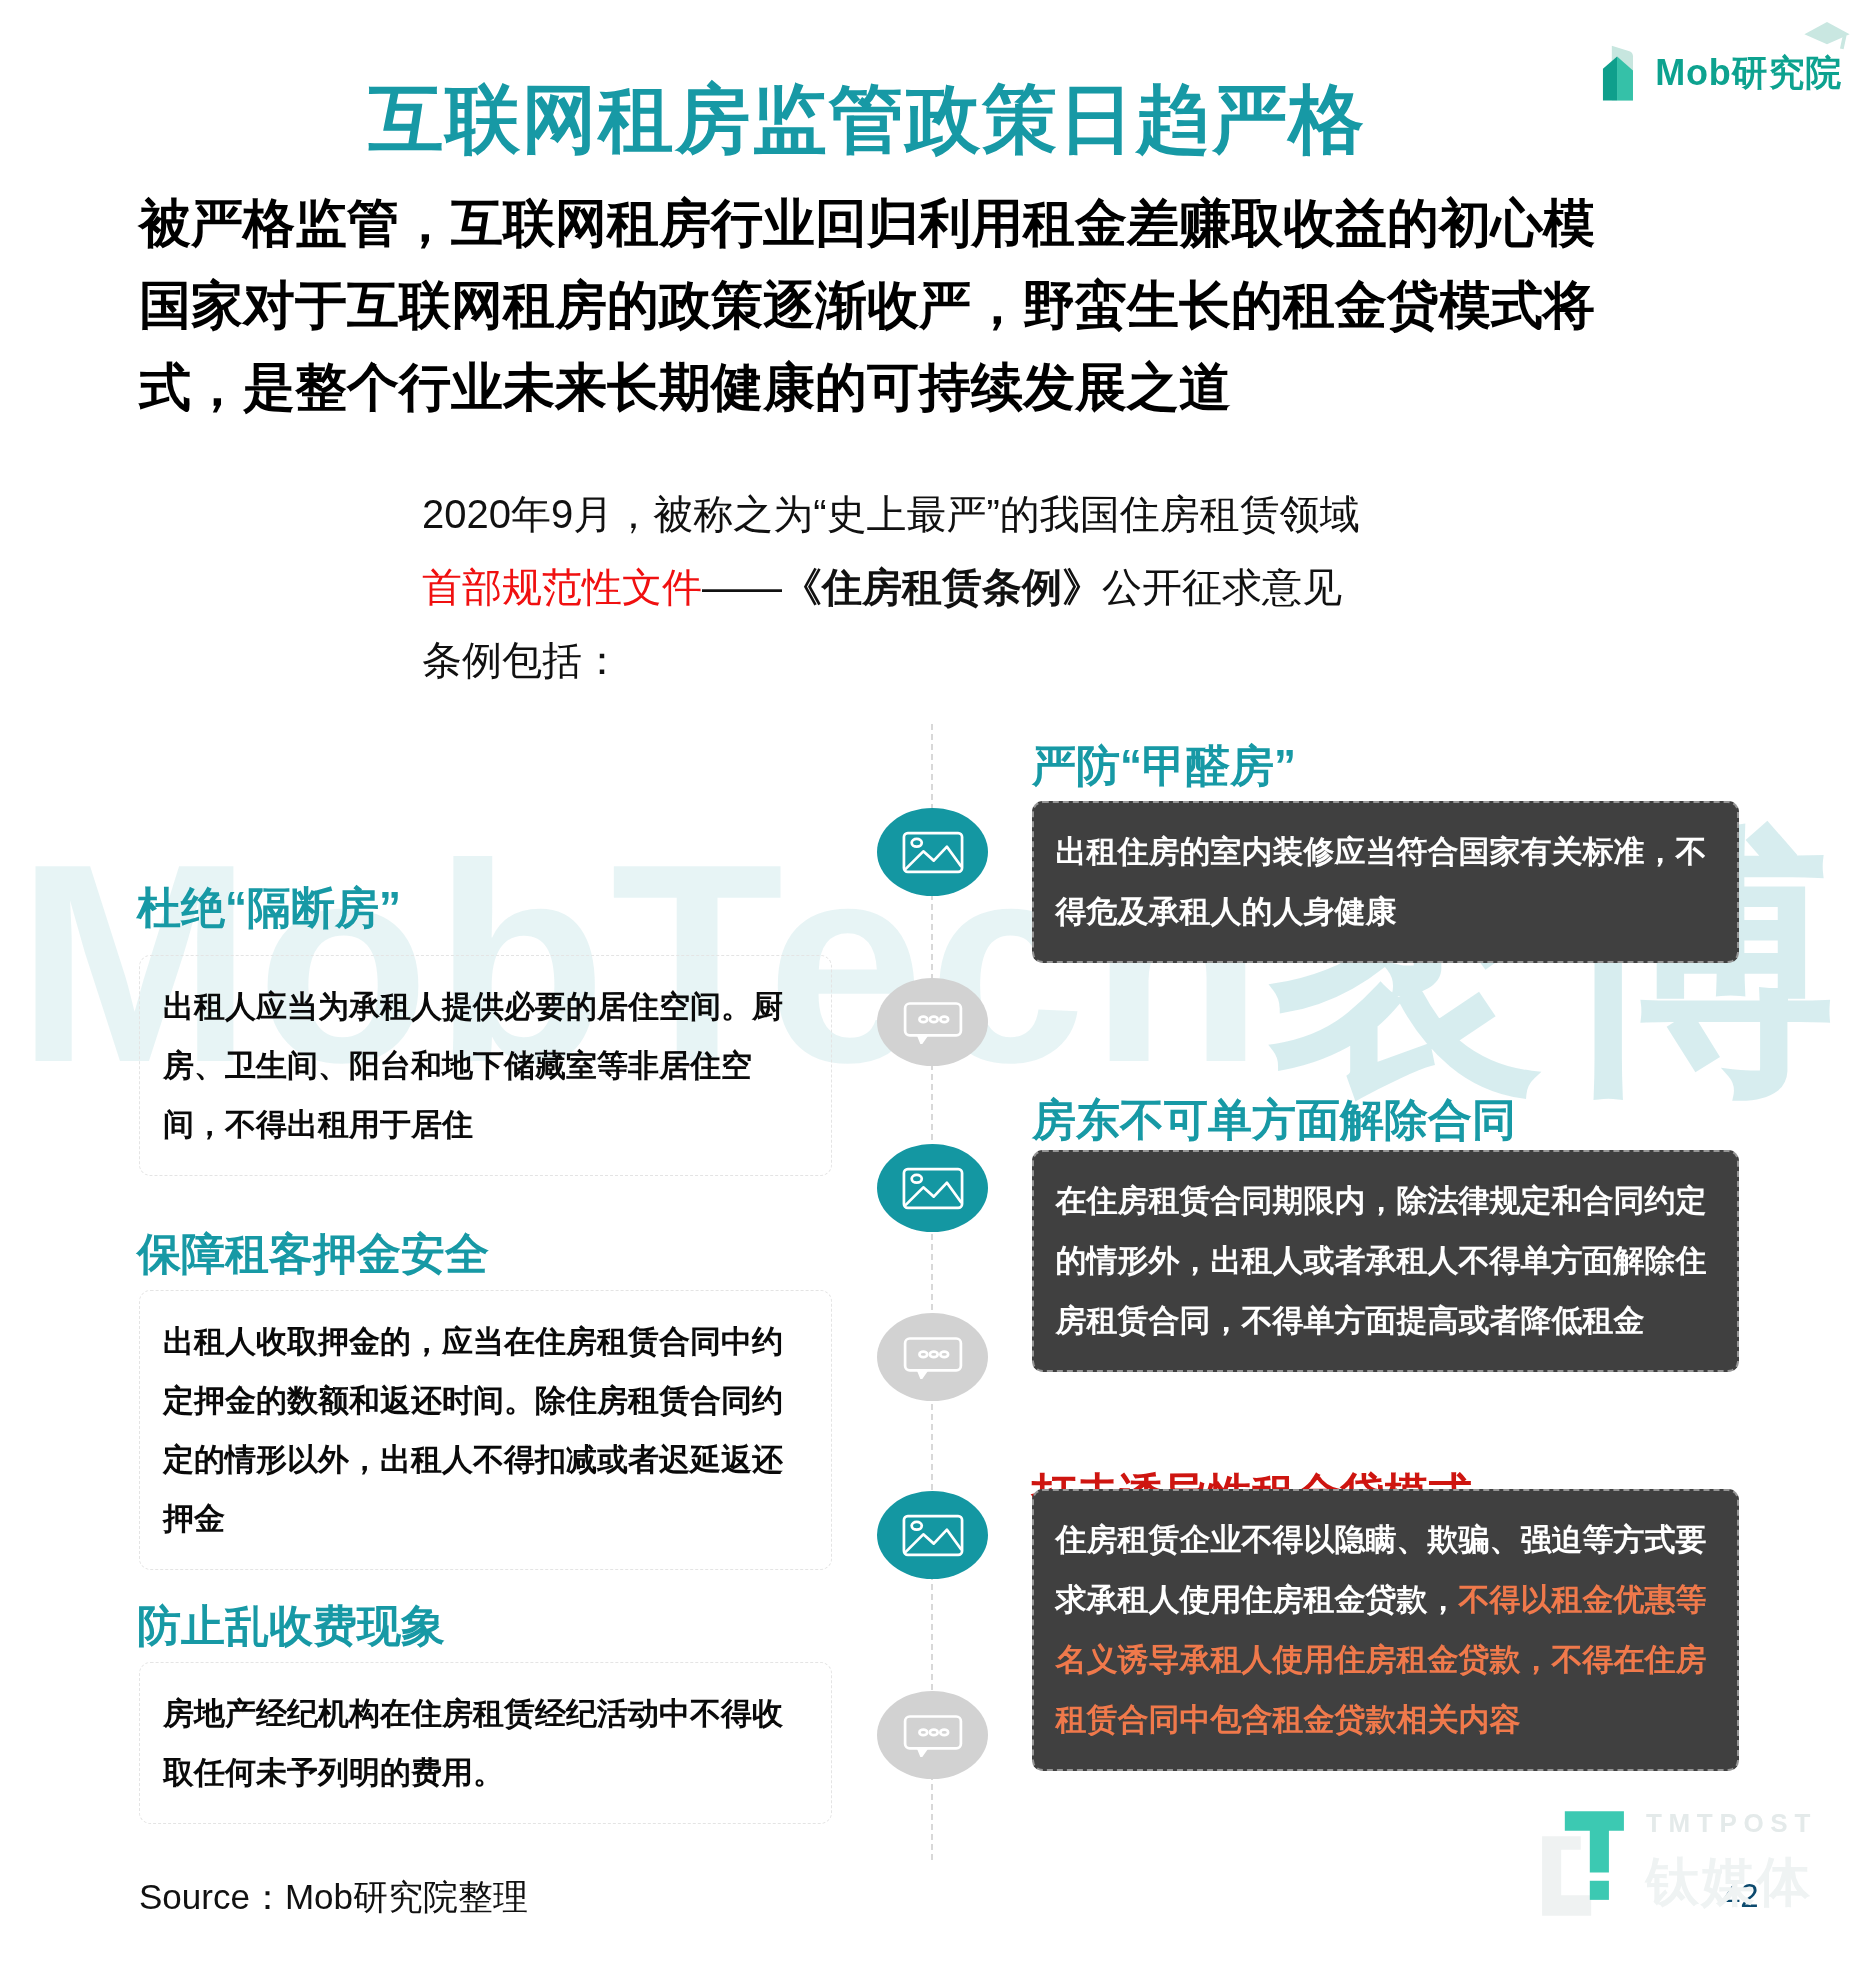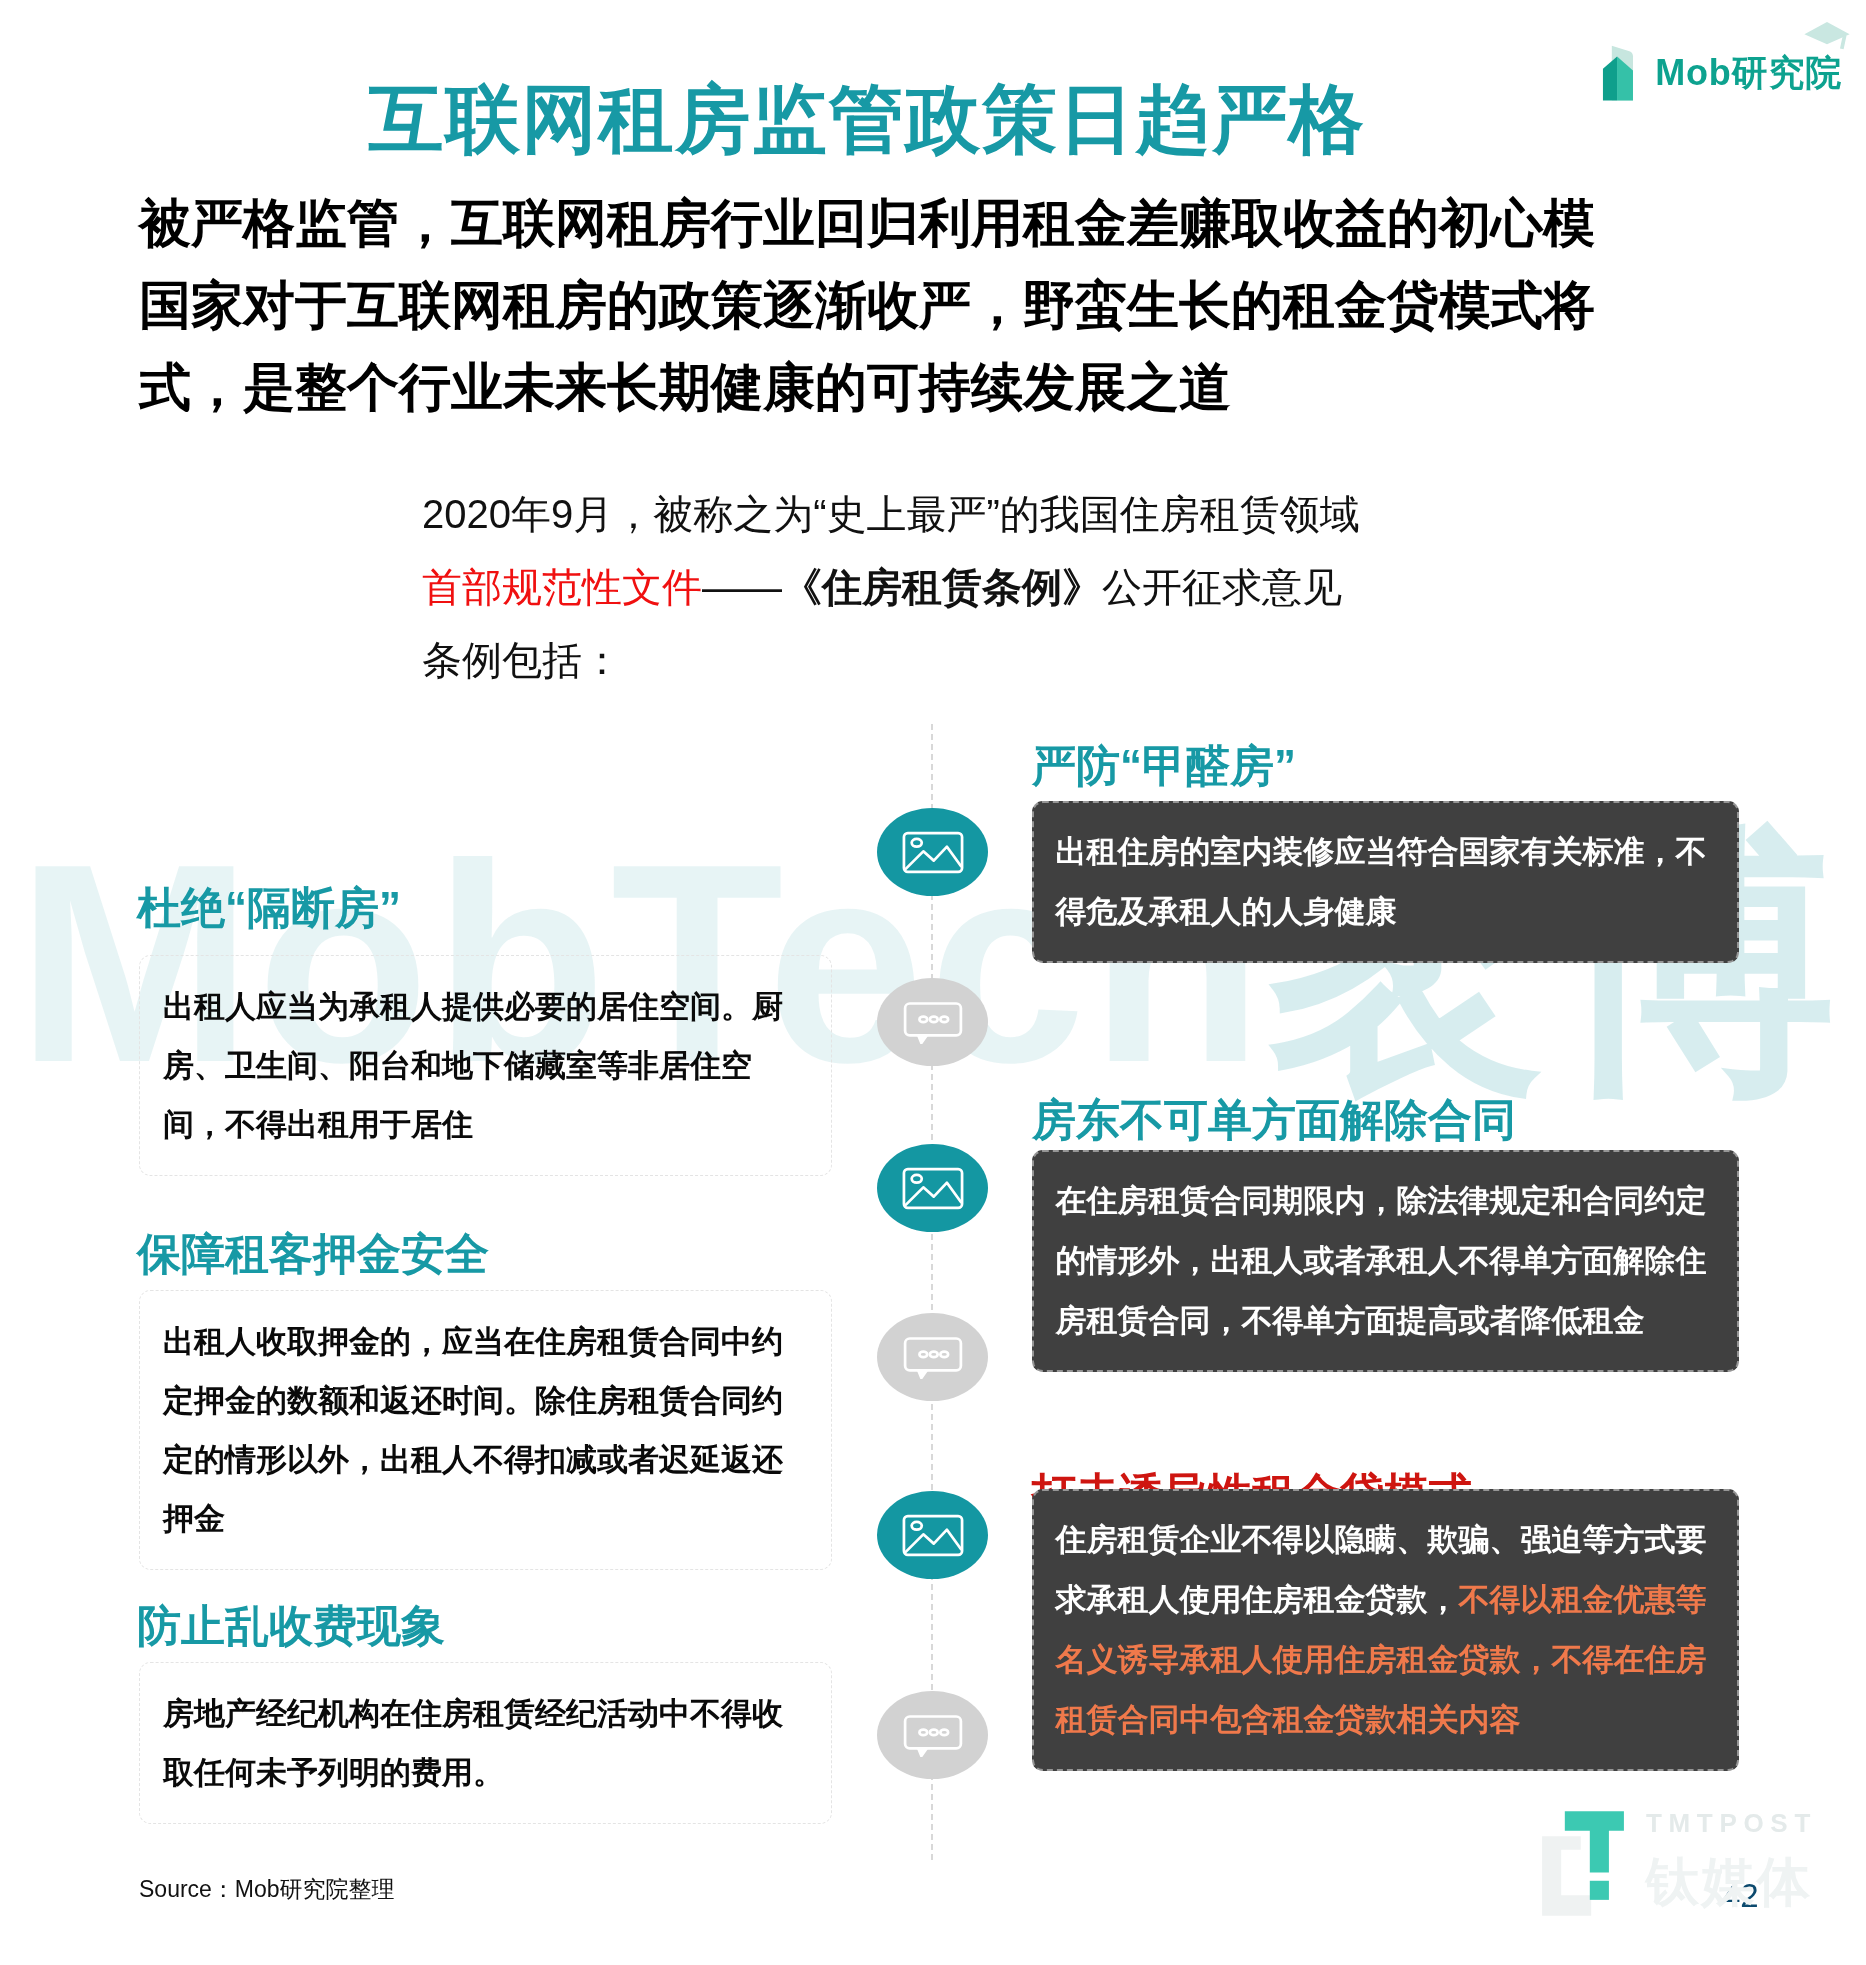--- a/index.html
+++ b/index.html
@@ -56,21 +56,21 @@
   .note-box p{margin:0;font-family:Liberation Serif, serif;}
   
   .teal-box{
     position:absolute;left:1032px;width:707px;z-index:2;box-sizing:border-box;
     background:#404040;border:2.1px dashed rgba(255,255,255,0.45);border-radius:10.8px;
     padding:19px 21.6px;font-size:31px;line-height:60px;font-weight:600;color:#ffffff;
   }
   .teal-box p{margin:0;}
   .teal-box .orange{color:#F0794B;font-weight:700;}
   
-  .source{position:absolute;left:139px;top:1874px;z-index:2;font-size:23px;color:#111;}
+  .source{position:absolute;left:139px;top:1874px;z-index:2;font-size:35px;color:#111;}
   .page-num{position:absolute;left:1722px;top:1877px;z-index:1;font-size:33px;color:#0c4a6e;}
   .tmt-logo{position:absolute;right:50px;top:1801px;z-index:2;display:flex;align-items:center;}
   .tmt-icon{width:100px;height:125px;margin-right:12.5px;}
   .tmt-texts{display:flex;flex-direction:column;}
   .tmt-en{font-size:26px;font-weight:700;letter-spacing:6.7px;color:#E4EAEA;}
   .tmt-cn{font-size:53px;font-weight:700;color:#EFF3F3;margin-top:7.5px;letter-spacing:2.5px;}
 </style>
 </head>
 <body>
 

